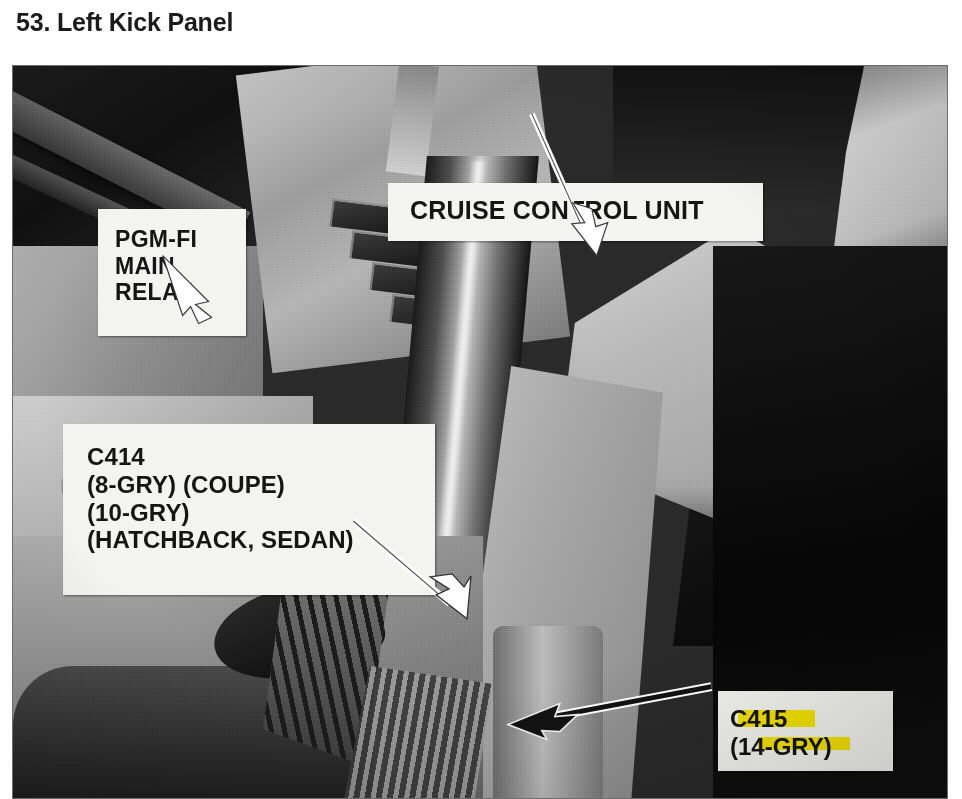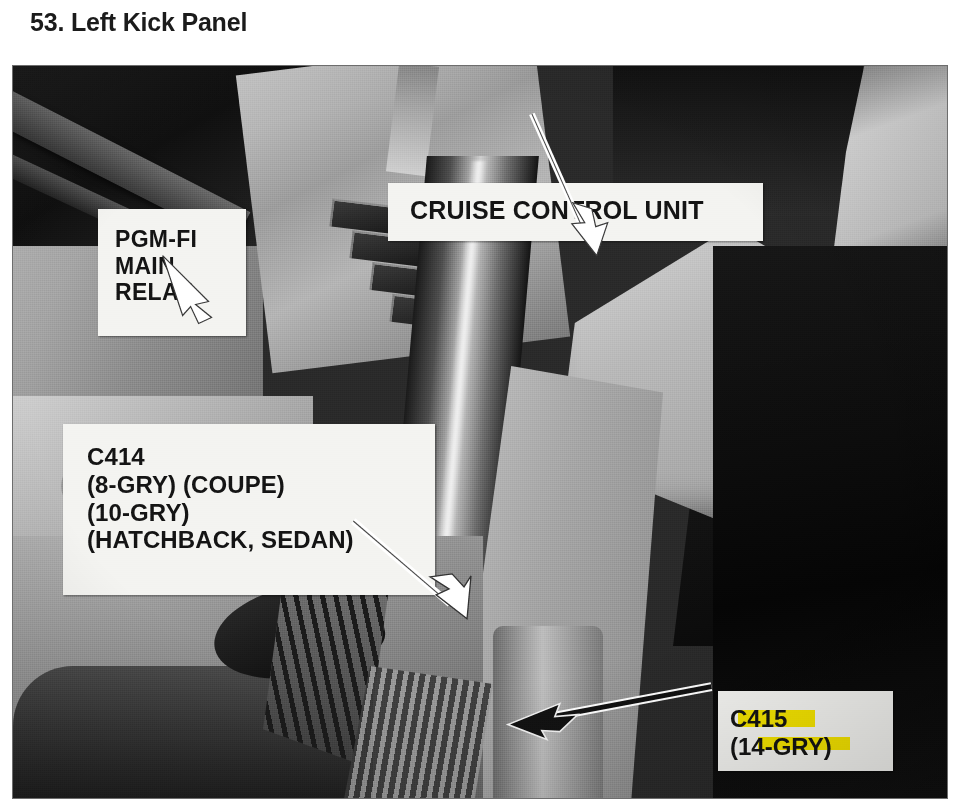--- a/index.html
+++ b/index.html
@@ -6,21 +6,21 @@
   body{
     width:962px;height:799px;overflow:hidden;position:relative;
     font-family:"Liberation Sans","DejaVu Sans",sans-serif;
     -webkit-font-smoothing:antialiased;
   }
 
   
   #page-heading{
     position:absolute;left:16px;top:8px;
     font-size:25px;font-weight:bold;color:#1b1b1b;
-    letter-spacing:-0.2px;white-space:nowrap;margin-left:14px;
+    letter-spacing:-0.2px;white-space:nowrap;
   }
 
   
   #photo-figure{
     position:absolute;left:12px;top:65px;width:936px;height:734px;
     overflow:hidden;background:#2a2a2a;
     border:1px solid #6d6d6d;box-sizing:border-box;
   }
   #photo-canvas{position:absolute;inset:0;overflow:hidden;}
 

